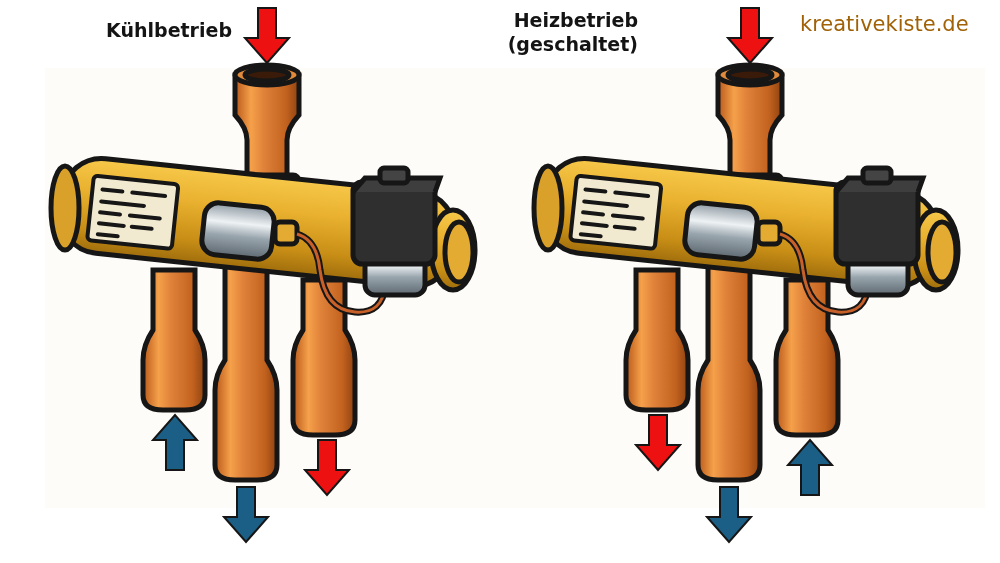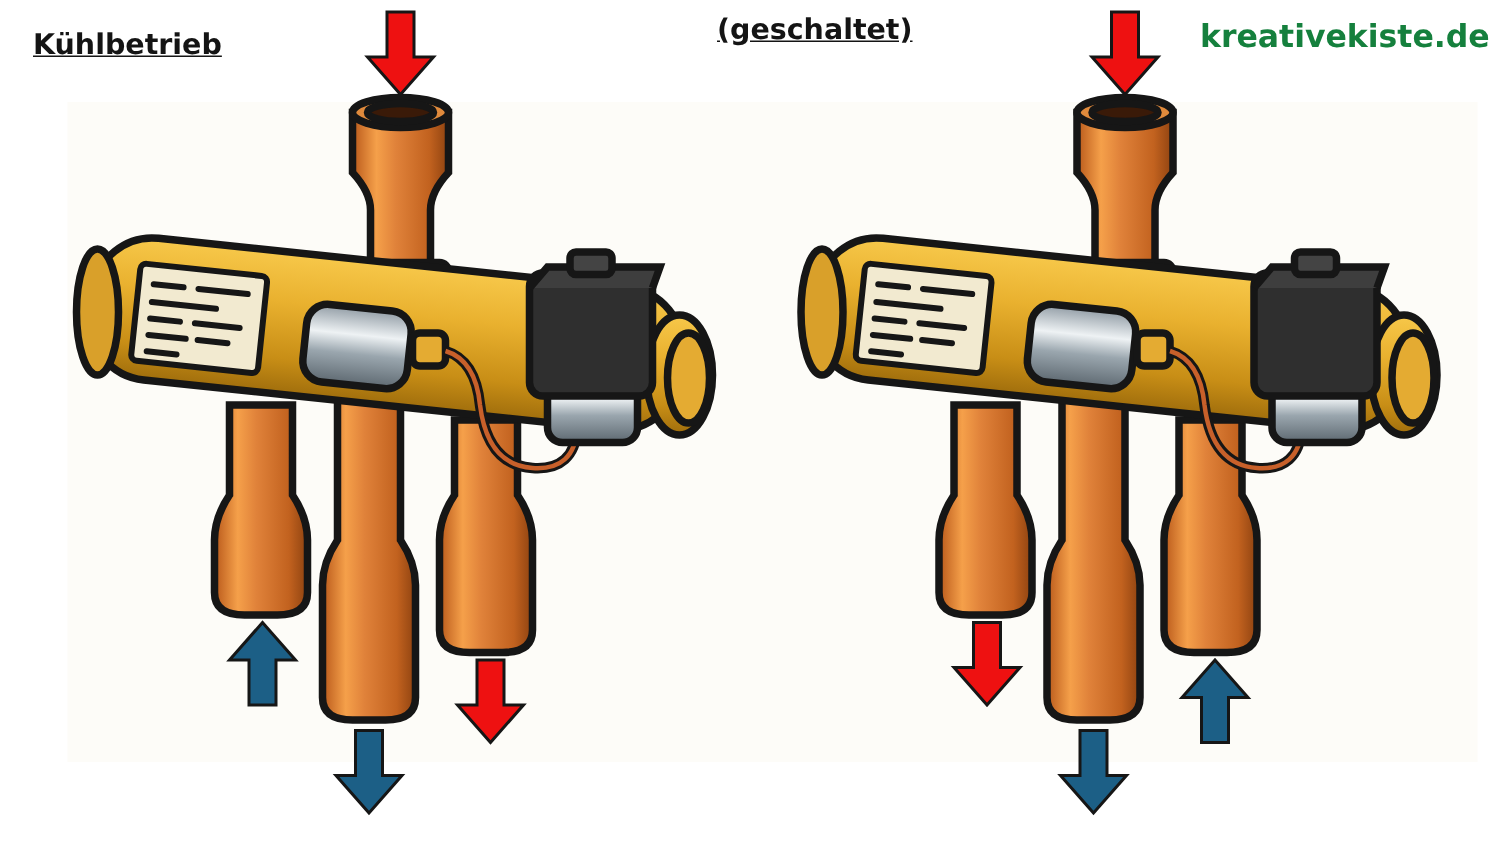--- a/index.html
+++ b/index.html
@@ -1,35 +1,36 @@
 <!DOCTYPE html>
 <html><head>
 <meta charset="utf-8">
 <style>
   html,body{margin:0;padding:0;background:#ffffff;}
   body{width:1000px;height:563px;position:relative;overflow:hidden;font-family:"DejaVu Sans","Liberation Sans",sans-serif;}
   .panel{position:absolute;background:#fdfcf8;}
   .panel.left{left:45px;top:68px;width:455px;height:440px;}
   .panel.right{left:500px;top:68px;width:485px;height:440px;}
-  .label{position:absolute;font-weight:bold;color:#141414;font-size:19px;line-height:24px;text-align:left;text-decoration:underline;}
+  .label{position:absolute;font-weight:bold;color:#141414;font-size:19px;line-height:24px;text-align:right;}
   .label.left{left:22px;top:18px;width:210px;}
   .label.right{left:478px;top:8px;width:160px;}
-  .brand{position:absolute;left:800px;top:12px;font-size:21px;font-weight:bold;color:#15803d;}
+  .brand{position:absolute;left:800px;top:12px;font-size:21px;font-weight:normal;color:#a16207;}
   svg.valve{position:absolute;top:0;overflow:visible;}
 </style>
 </head>
 <body>
 
 <div class="panel left"></div>
 <div class="panel right"></div>
 
 <div class="label left">
   <div>Kühlbetrieb</div>
 </div>
 <div class="label right">
+  <div>Heizbetrieb</div>
   <div>(geschaltet)</div>
 </div>
 <div class="brand">kreativekiste.de</div>
 
 <svg width="0" height="0" style="position:absolute">
   <defs>
     <linearGradient id="copperG" x1="0" x2="1" y1="0" y2="0">
       <stop offset="0" stop-color="#b8581a"></stop>
       <stop offset="0.25" stop-color="#f5a04a"></stop>
       <stop offset="0.45" stop-color="#e0823a"></stop>

